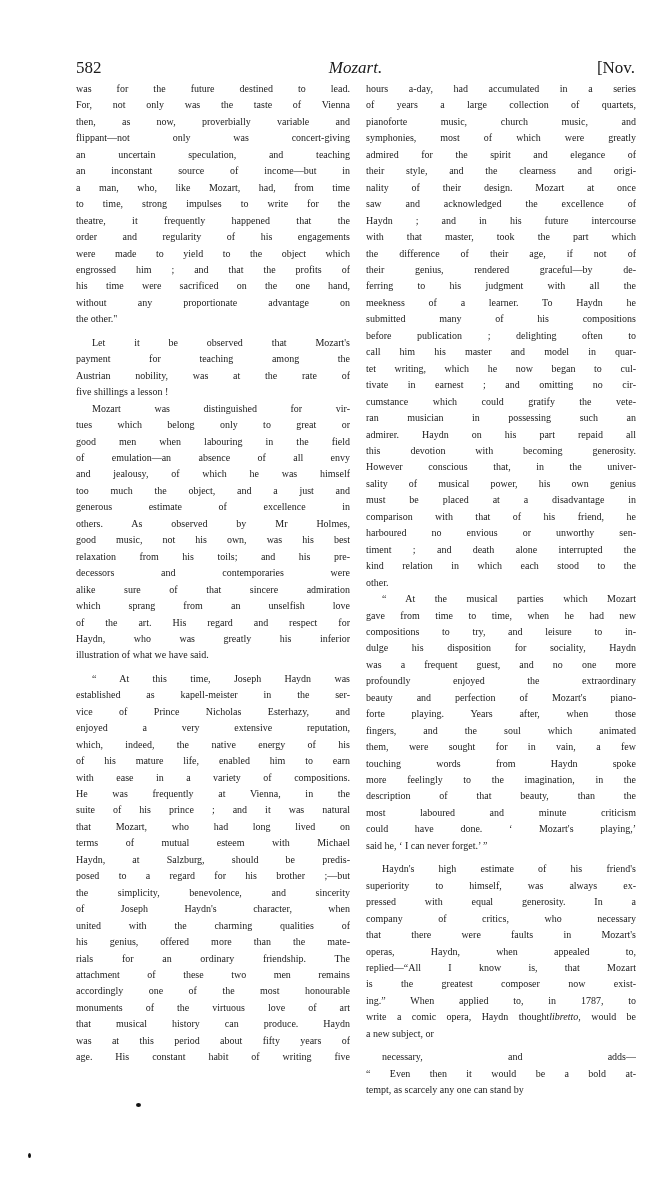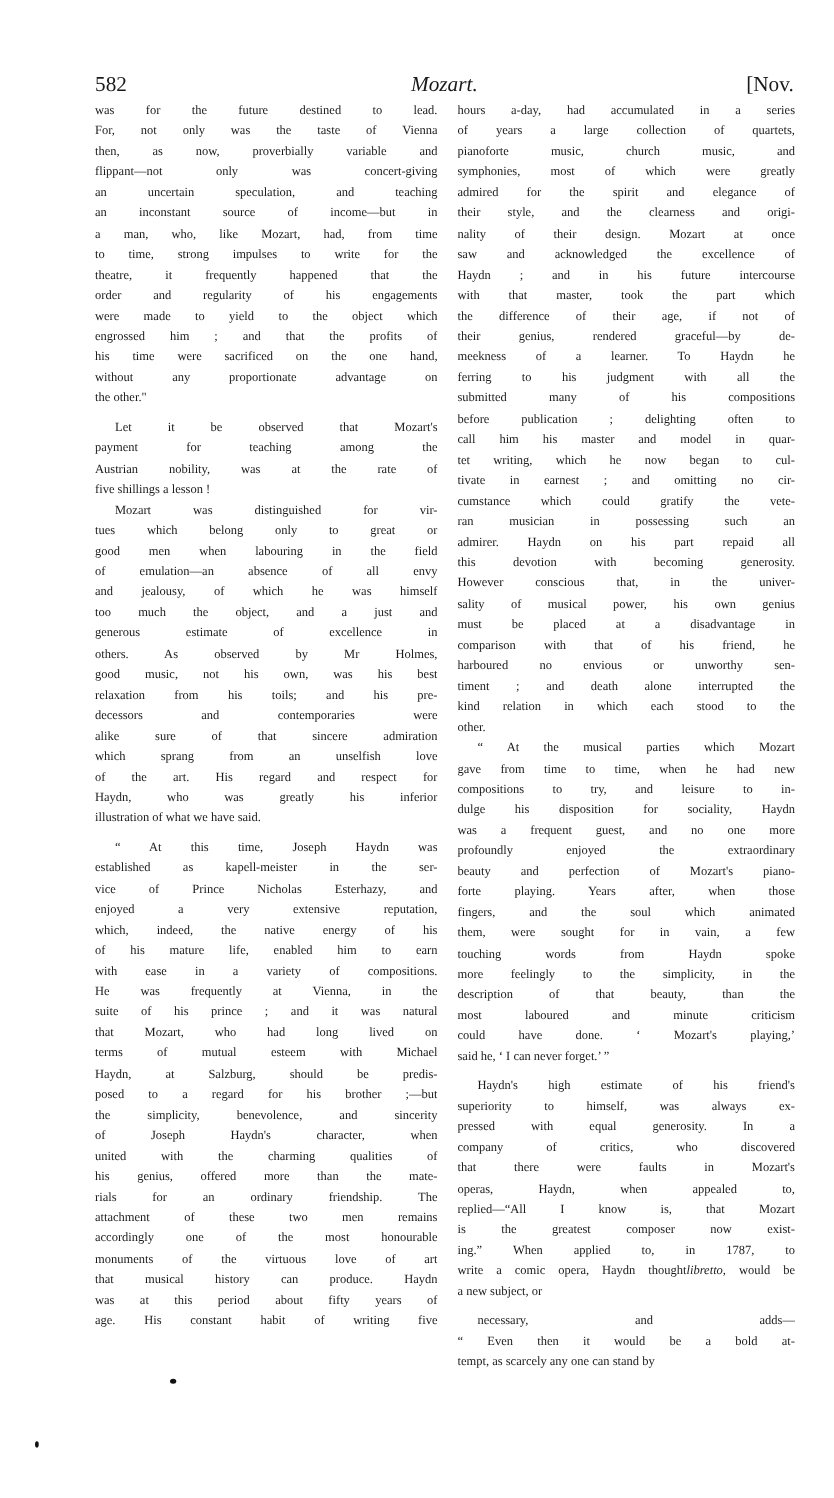--- a/index.html
+++ b/index.html
@@ -98,22 +98,22 @@
       <span class="line">pianoforte music, church music, and</span>
       <span class="line">symphonies, most of which were greatly</span>
       <span class="line">admired for the spirit and elegance of</span>
       <span class="line">their style, and the clearness and origi-</span>
       <span class="line">nality of their design. Mozart at once</span>
       <span class="line">saw and acknowledged the excellence of</span>
       <span class="line">Haydn ; and in his future intercourse</span>
       <span class="line">with that master, took the part which</span>
       <span class="line">the difference of their age, if not of</span>
       <span class="line">their genius, rendered graceful—by de-</span>
+      <span class="line">ferring to his judgment with all the</span>
       <span class="line">meekness of a learner. To Haydn he</span>
-      <span class="line">ferring to his judgment with all the</span>
       <span class="line">submitted many of his compositions</span>
       <span class="line">before publication ; delighting often to</span>
       <span class="line">call him his master and model in quar-</span>
       <span class="line">tet writing, which he now began to cul-</span>
       <span class="line">tivate in earnest ; and omitting no cir-</span>
       <span class="line">cumstance which could gratify the vete-</span>
       <span class="line">ran musician in possessing such an</span>
       <span class="line">admirer. Haydn on his part repaid all</span>
       <span class="line">this devotion with becoming generosity.</span>
       <span class="line">However conscious that, in the univer-</span>
@@ -128,29 +128,29 @@
       <span class="line">gave from time to time, when he had new</span>
       <span class="line">compositions to try, and leisure to in-</span>
       <span class="line">dulge his disposition for sociality, Haydn</span>
       <span class="line">was a frequent guest, and no one more</span>
       <span class="line">profoundly enjoyed the extraordinary</span>
       <span class="line">beauty and perfection of Mozart's piano-</span>
       <span class="line">forte playing. Years after, when those</span>
       <span class="line">fingers, and the soul which animated</span>
       <span class="line">them, were sought for in vain, a few</span>
       <span class="line">touching words from Haydn spoke</span>
-      <span class="line">more feelingly to the simplicity, in the</span>
+      <span class="line">more feelingly to the imagination, in the</span>
       <span class="line">description of that beauty, than the</span>
       <span class="line">most laboured and minute criticism</span>
       <span class="line">could have done. ‘ Mozart's playing,’</span>
       <span class="line end">said he, ‘ I can never forget.’ ”</span>
       <span class="line ind gapline">Haydn's high estimate of his friend's</span>
       <span class="line">superiority to himself, was always ex-</span>
       <span class="line">pressed with equal generosity. In a</span>
-      <span class="line">company of critics, who discovered</span>
+      <span class="line">company of critics, who necessary</span>
       <span class="line">that there were faults in Mozart's</span>
       <span class="line">operas, Haydn, when appealed to,</span>
       <span class="line">replied—“All I know is, that Mozart</span>
       <span class="line">is the greatest composer now exist-</span>
       <span class="line">ing.” When applied to, in 1787, to</span>
       <span class="line">write a comic opera, Haydn thought<i>libretto</i>, would be</span>
       <span class="line end">a new subject, or </span>
       <span class="line ind gapline">necessary, and adds—</span>
       <span class="line">“ Even then it would be a bold at-</span>
       <span class="line end">tempt, as scarcely any one can stand by</span>

